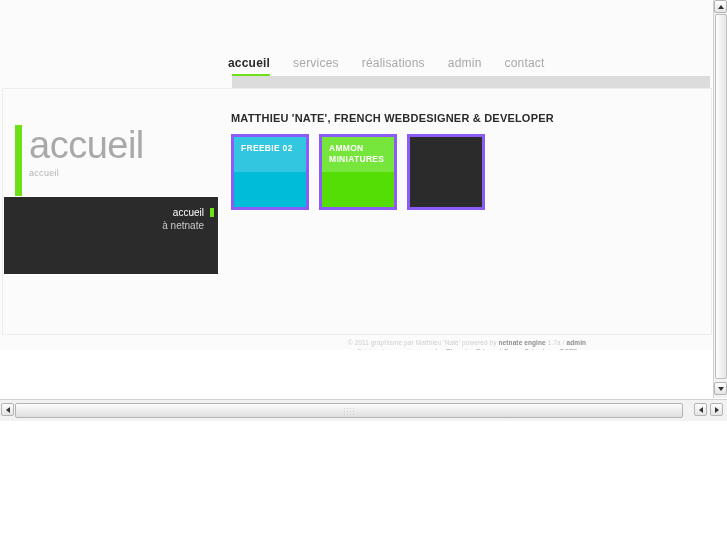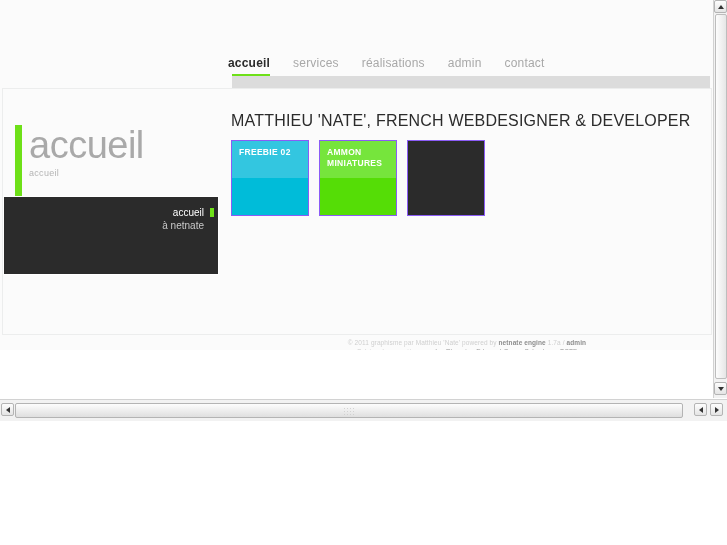--- a/index.html
+++ b/index.html
@@ -149,22 +149,22 @@
   }
 
   
   .right-col {
     position: absolute;
     left: 228px;
     top: 0px;
     width: 478px;
   }
   .intro-title {
-    font-size: 16px;
-    font-weight: normal;
+    font-size: 11px;
+    font-weight: bold;
     color: #2b2b2b;
     letter-spacing: 0.2px;
     margin: 23px 0 0 0;
   }
   .intro-text {
     font-size: 10px;
     color: #4d4d4d;
     line-height: 14px;
     margin: 11px 0 0 0;
     width: 472px;
@@ -180,21 +180,21 @@
   
   .tiles {
     display: flex;
     margin-top: 10px;
   }
   .tile {
     position: relative;
     width: 78px;
     height: 76px;
     margin-right: 10px;
-    border: 1px solid #8b5cf6;
+    border: 3px solid #8b5cf6;
     box-sizing: border-box;
     overflow: hidden;
     cursor: pointer;
   }
   .tile .half-top {
     position: absolute;
     left: 0; top: 0; right: 0;
     height: 50%;
   }
   .tile .half-bottom {

